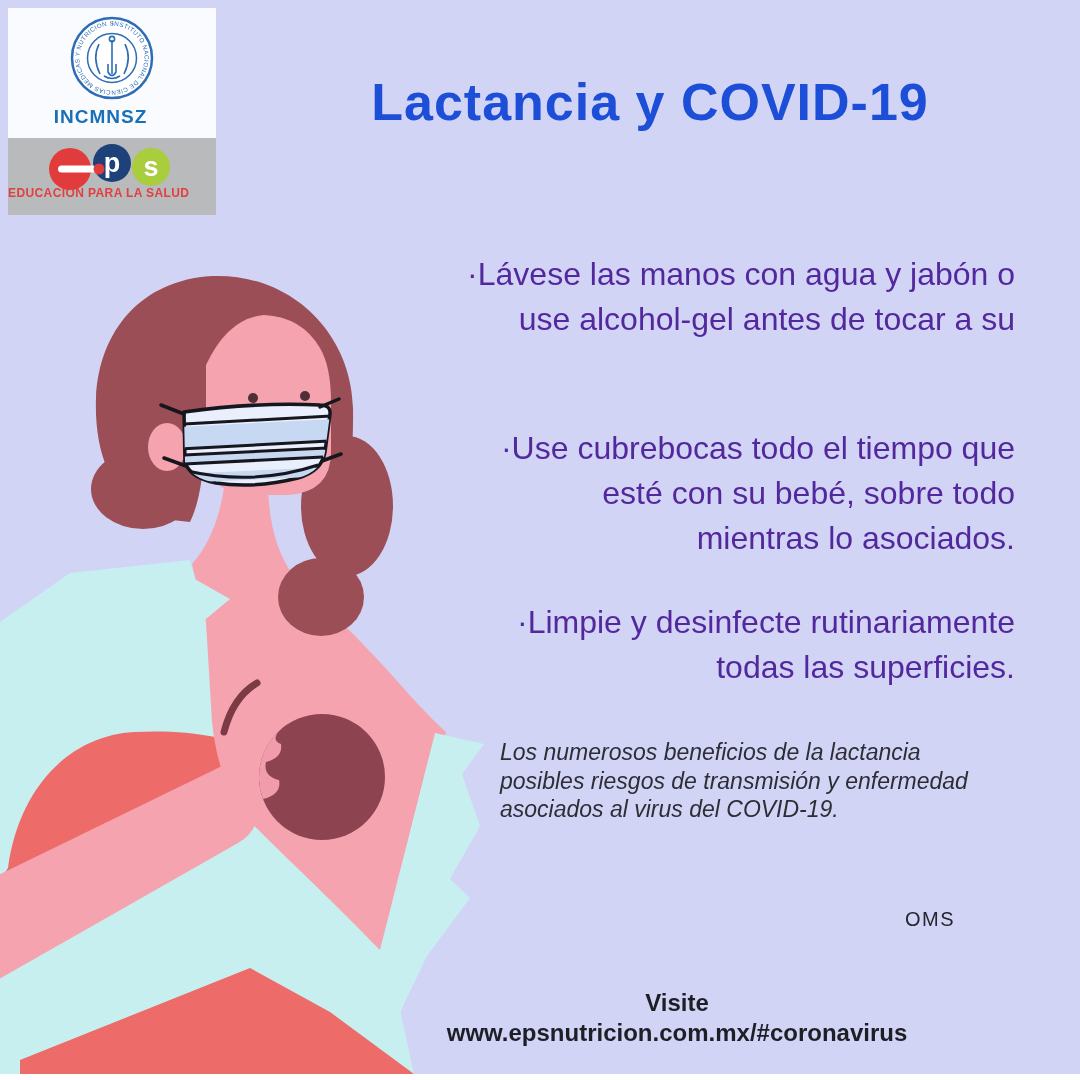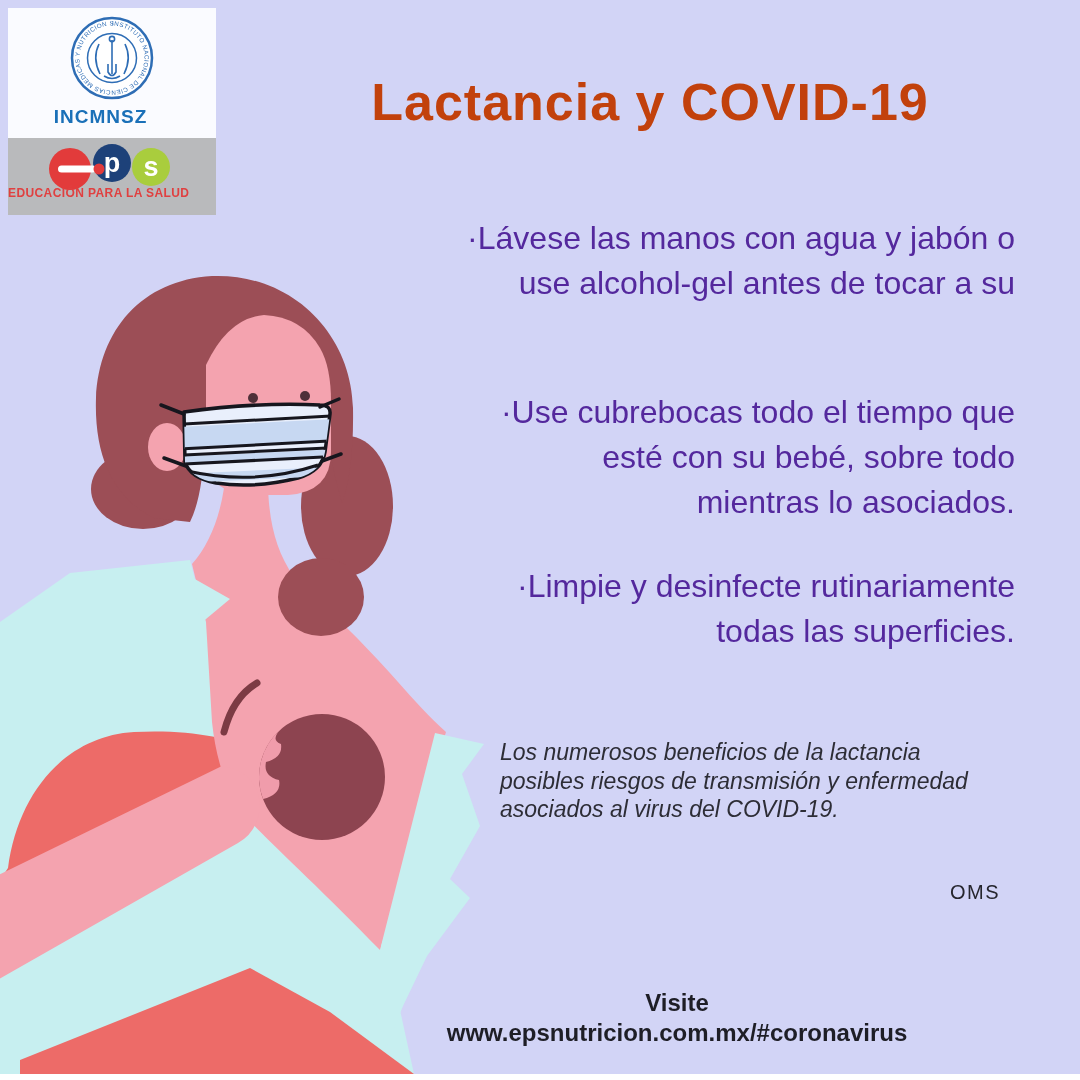--- a/index.html
+++ b/index.html
@@ -2,27 +2,27 @@
 <html><head>
 <meta charset="utf-8">
 <style>
   html,body{margin:0;padding:0;background:#e8e8ee;}
   .canvas{position:relative;width:1080px;height:1080px;overflow:hidden;
     background:#d2d4f6;font-family:"Liberation Sans",sans-serif;}
   .illus{position:absolute;left:0;top:0;width:1080px;height:1080px;}
 
   
   .title{position:absolute;left:270px;top:72px;width:760px;text-align:center;
-    font-size:52px;font-weight:800;letter-spacing:1px;color:#c2410c;}
+    font-size:52px;font-weight:800;letter-spacing:1px;color:#1d4ed8;}
   .bullet{position:absolute;right:65px;width:640px;text-align:right;
-    font-size:32px;line-height:45px;font-weight:500;color:#54289d;}
+    font-size:32px;line-height:45px;font-weight:500;color:#54289d;margin-top:36px;}
   .b1{top:216px}.b2{top:390px}.b3{top:564px}
   .note{position:absolute;left:500px;top:738px;width:550px;
     font-style:italic;font-size:23px;line-height:28.5px;color:#2d2d36;}
-  .oms{position:absolute;left:905px;top:881px;width:140px;text-align:center;
+  .oms{position:absolute;left:905px;top:908px;width:140px;text-align:left;
     font-size:20px;letter-spacing:1.5px;color:#26262e;}
   .footer{position:absolute;left:417px;top:988px;width:520px;text-align:center;
     font-size:24px;font-weight:700;line-height:30px;color:#1e1e26;}
 
   
   .logo-white{position:absolute;left:8px;top:8px;width:208px;height:130px;
     background:#fafbff;}
   .logo-gray{position:absolute;left:8px;top:138px;width:208px;height:77px;
     background:#b9babc;}
   .logo-white svg,.logo-gray svg{position:absolute;left:0;top:0;}

